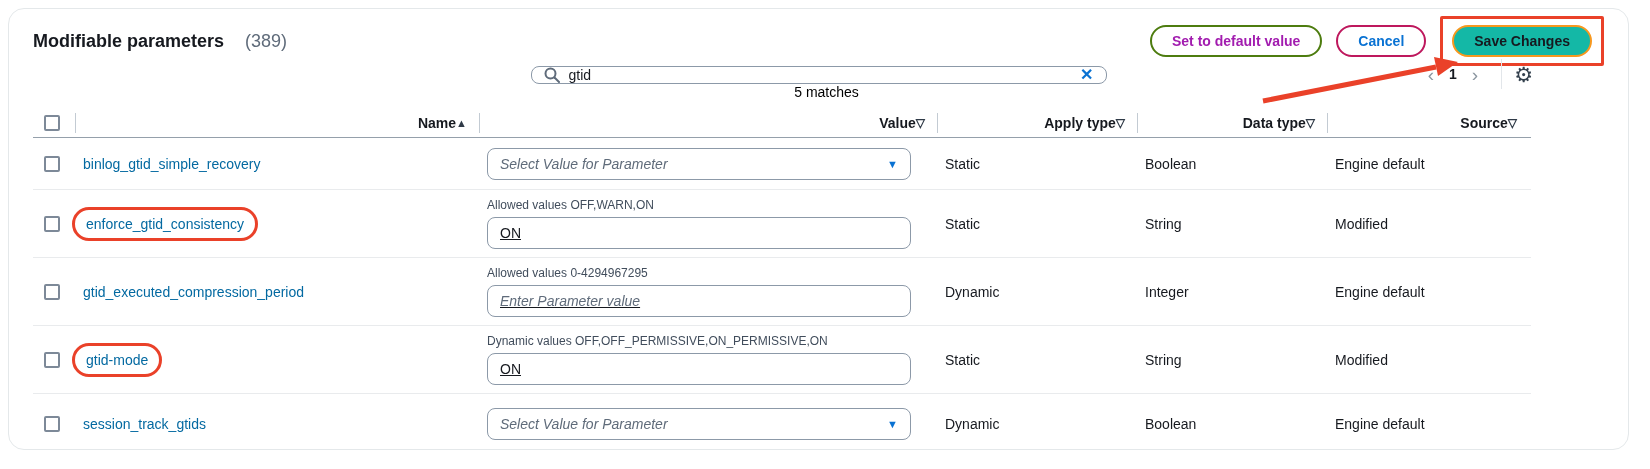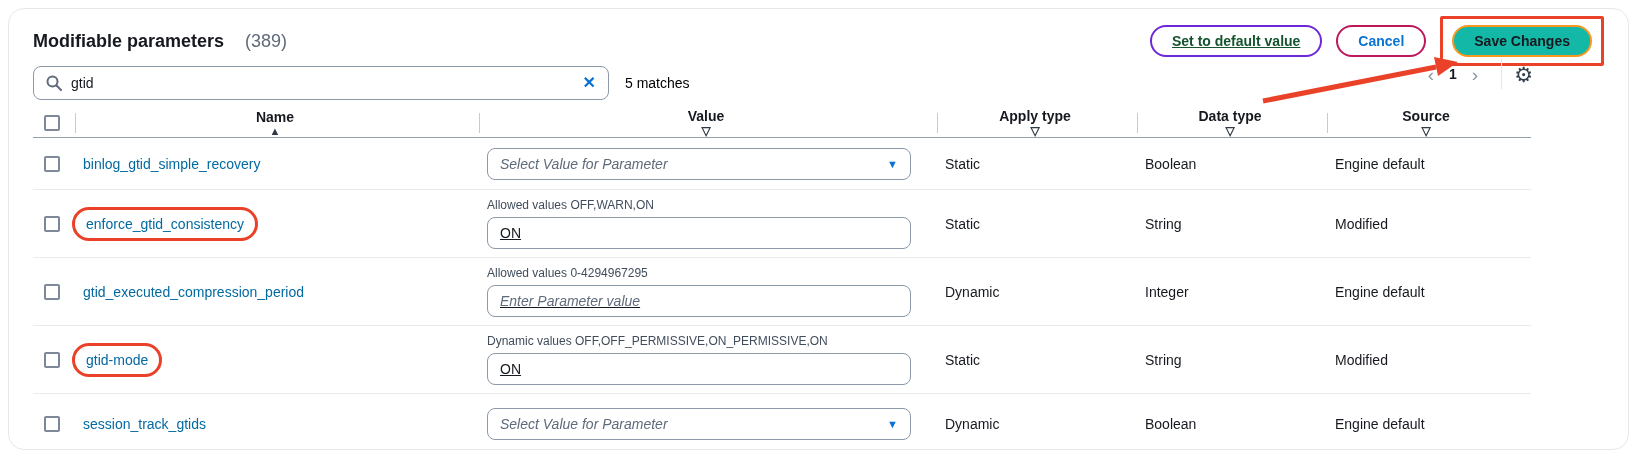--- a/index.html
+++ b/index.html
@@ -9,47 +9,47 @@
           background:#fff; border:1px solid #e4e8ea; border-radius:16px; }
   .card-inner { padding:13px 24px 0 24px; position:relative; height:100%; }
 
   
   .title-row { display:flex; align-items:center; height:38px; }
   .panel-title { font-size:18px; font-weight:700; color:#16191f; }
   .panel-count { font-size:18px; font-weight:400; color:#5f6b7a; margin-left:21px; }
   .toolbar { margin-left:auto; display:flex; align-items:center; gap:14px; }
   .btn { height:32px; padding:0 20px; border-radius:20px; font-size:14px; font-weight:700;
          background:#fff; display:flex; align-items:center; cursor:pointer; white-space:nowrap; }
-  .btn-disabled { border:2px solid #6d28d9; color:#14532d;text-decoration:underline; }
+  .btn-disabled { border:2px solid #4d7c0f; color:#a21caf; }
   .btn-cancel   { border:2px solid #be185d; color:#0972d3; }
   .btn-save     { border:2px solid #f7981f; background:#14b8a6; color:#16191f; }
   .red-box { border:3px solid #ea4129; padding:6px 9px; border-radius:2px; }
 
   
-  .search-row { display:flex; align-items:center; margin-top:6px; height:34px; }
+  .search-row { display:flex; align-items:center; margin-top:6px; height:34px;flex-direction:column; }
   .search-box { width:576px; height:34px; border:1.5px solid #8c99a8; border-radius:8px;
                 display:flex; align-items:center; padding:0 12px; background:#fff; }
   .search-box input { border:none; outline:none; flex:1; font-size:14px; color:#16191f;
                       font-family:"Liberation Sans", sans-serif; background:transparent; margin-left:9px; }
   .clear-x { color:#0972d3; font-size:16px; font-weight:700; cursor:pointer; line-height:1; }
   .matches { font-size:14px; color:#000000; margin-left:16px; }
 
   .pager { position:absolute; top:48px; right:95px; display:flex; align-items:center; height:34px; }
   .pg-arrow { font-size:19px; color:#8b96a0; padding:0 9px; cursor:pointer; line-height:1; }
   .pg-num { font-size:14px; font-weight:700; color:#16191f; padding:0 6px; cursor:pointer; }
   .pg-sep { width:1px; height:30px; background:#e2e6ea; margin:0 12px 0 14px; }
   .gear { font-size:21px; color:#33404d; cursor:pointer; line-height:1; }
 
   
   .table { margin-top:8px; width:1498px; }
   .thead { display:grid; grid-template-columns:44px 404px 458px 200px 190px 1fr;
            height:30px; align-items:center; border-bottom:1px solid #95a0ab;
            font-size:14px; font-weight:700; }
-  .th { display:flex; align-items:center; justify-content:center;
-        padding:0 14px 0 6px; position:relative; height:20px;flex-direction:column; }
+  .th { display:flex; align-items:center; justify-content:flex-end;
+        padding:0 14px 0 6px; position:relative; height:20px; }
   .th::before { content:""; position:absolute; left:-2px; top:0; bottom:0; width:1px; background:#c3cbd3; }
   .th-cb { display:flex; align-items:center; justify-content:flex-start; padding-left:11px; height:20px; }
   .sort-icon { font-size:11px; color:#2f3a47; }
   .filter-icon { font-size:12px; color:#2f3a47; cursor:pointer; }
 
   .trow { display:grid; grid-template-columns:44px 404px 458px 200px 190px 1fr;
           align-items:center; border-bottom:1px solid #e9ebed; font-size:14px; }
   .trow:last-child { border-bottom:none; }
   .h52 { height:52px; } .h68 { height:68px; } .h60 { height:60px; }
   .cell { padding-left:6px; }

